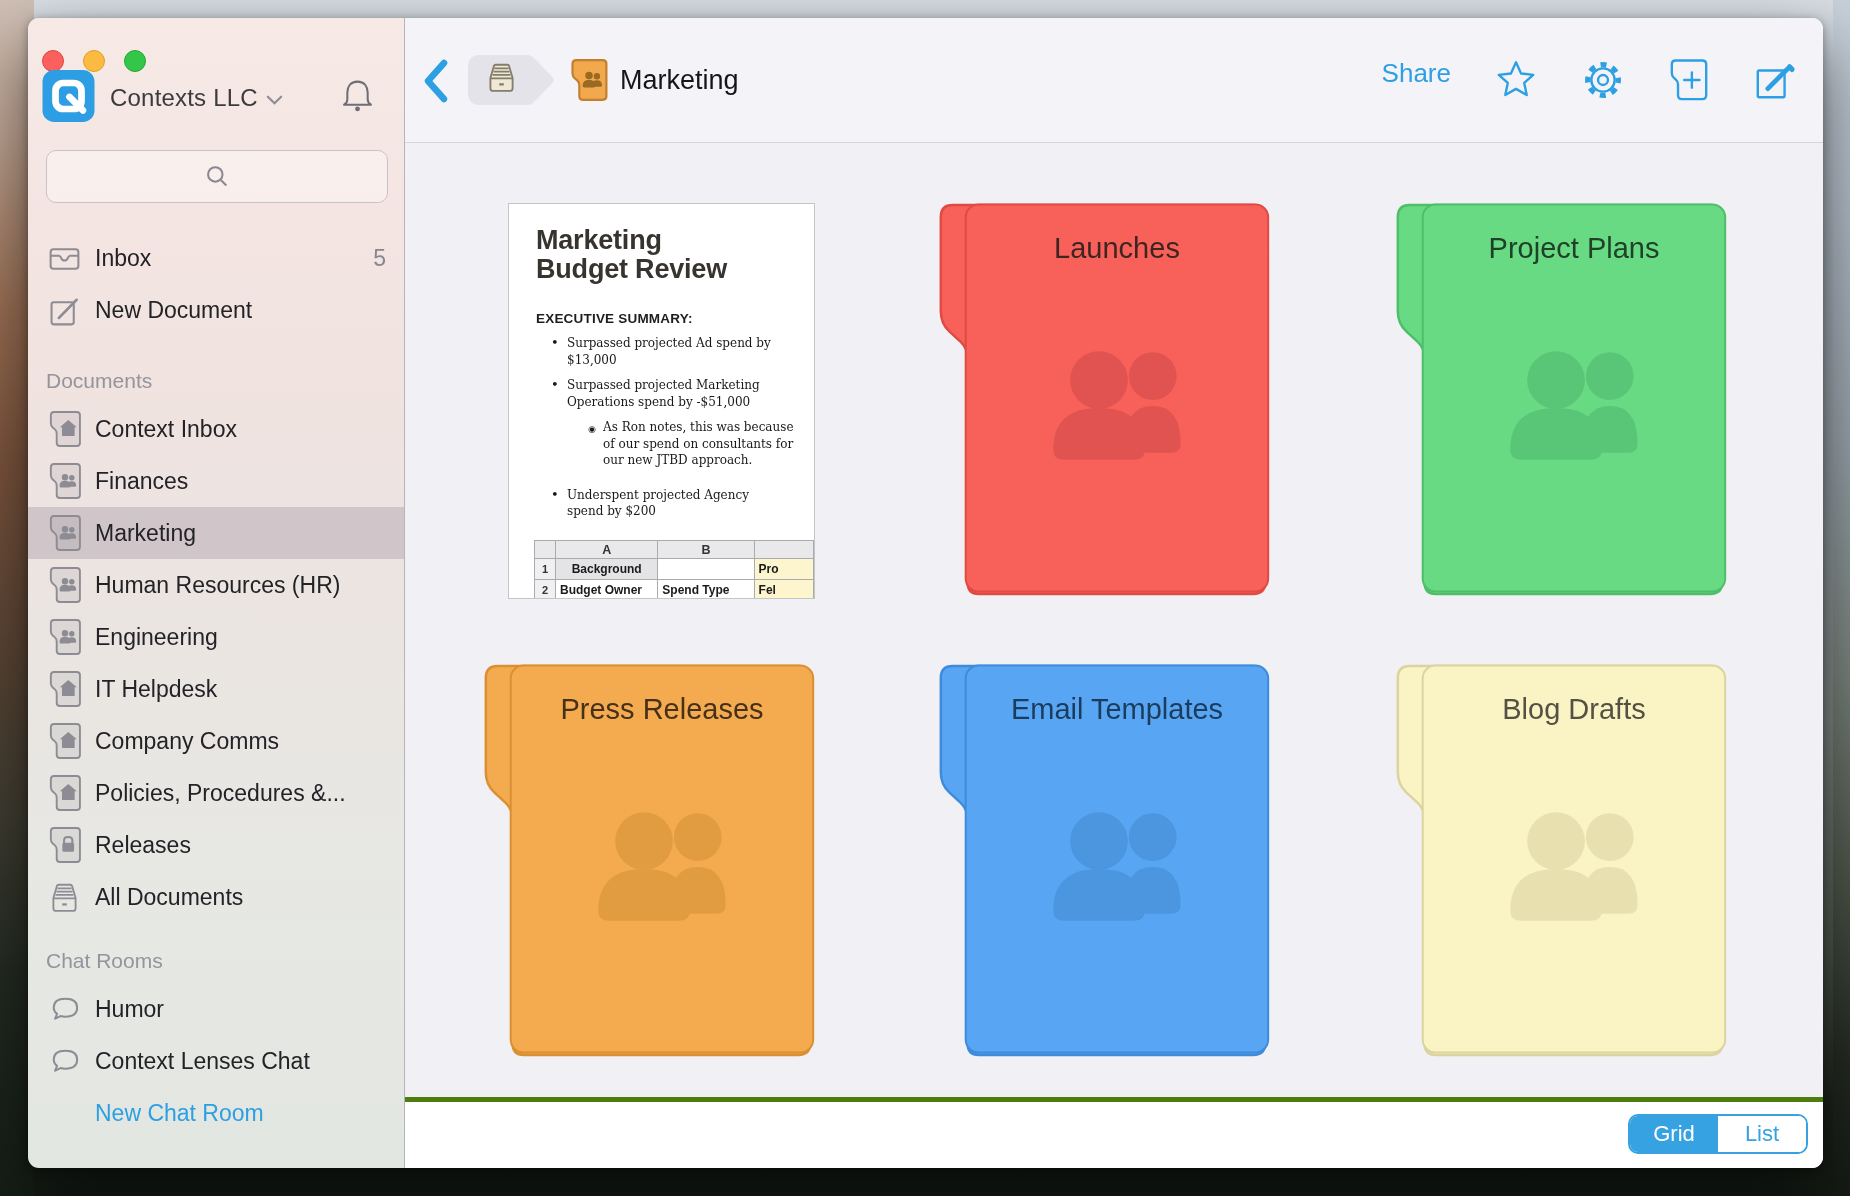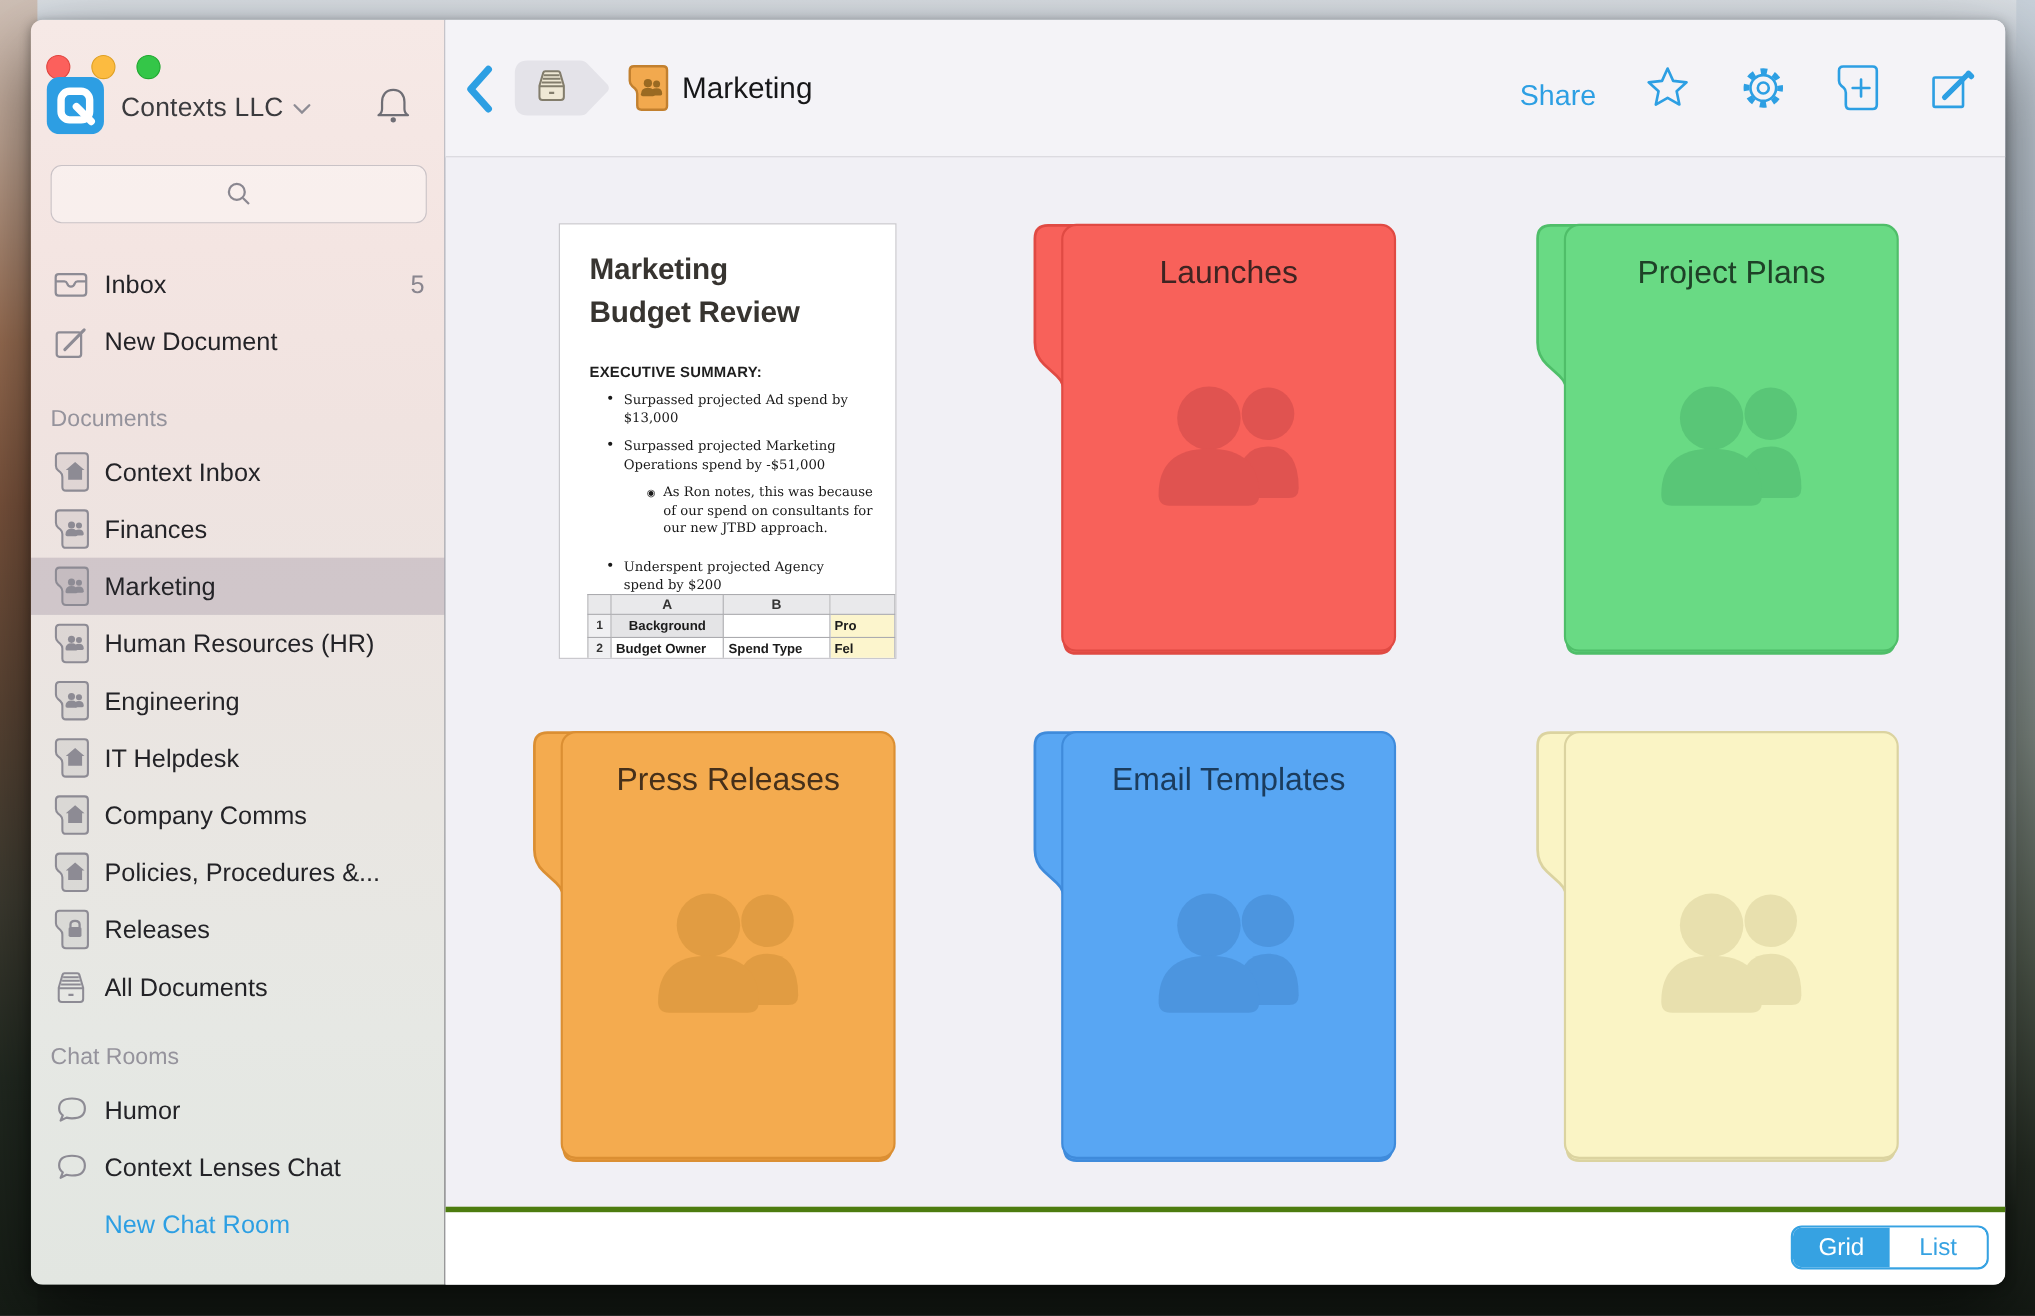--- a/index.html
+++ b/index.html
@@ -45,29 +45,29 @@
 
   
   .main{position:relative;flex:1;background:#f1f0f5;height:100%;}
   .mheader{position:absolute;top:0;left:0;right:0;height:125px;background:#f4f3f7;
     border-bottom:1px solid #d6d5da;display:flex;align-items:center;padding:0 26px 0 18px;box-sizing:border-box;}
   .back{line-height:0;margin-top:2px;cursor:pointer;}
   .crumb-chip{position:relative;margin-left:18px;width:90px;height:52px;line-height:0;cursor:pointer;}
   .crumb-icon{position:absolute;left:16px;top:5px;line-height:0;}
   .title-folder{margin-left:12px;line-height:0;}
   .mtitle{margin-left:11px;font-size:27px;color:#161618;font-weight:500;}
-  .hactions{margin-left:auto;display:flex;align-items:flex-end;gap:43px;}
+  .hactions{margin-left:auto;display:flex;align-items:flex-start;gap:43px;}
   .share{font-size:26px;color:#2d9fe3;cursor:pointer;}
   .hicon{line-height:0;cursor:pointer;}
 
   
   .doc-tile{position:absolute;left:103px;top:185px;width:307px;height:396px;background:#fff;
     border:1.5px solid #c5c4c9;box-sizing:border-box;overflow:hidden;cursor:pointer;}
   .doc-pad{padding:22px 14px 0 27px;}
-  .doc-title{font-size:27px;line-height:39px;font-weight:800;color:#373430;letter-spacing:-.2px;width:215px;
+  .doc-title{font-size:27px;line-height:29px;font-weight:800;color:#373430;letter-spacing:-.2px;width:215px;
     font-family:"Liberation Sans",sans-serif;}
   .doc-exec{margin-top:27px;font-size:13.5px;font-weight:bold;color:#1e1e1e;letter-spacing:.2px;}
   .doc-bullets{margin-top:9px;font-family:"DejaVu Serif",serif;font-size:12px;line-height:16.5px;color:#191919;}
   .bl{position:relative;max-width:212px;}
   .bl.l1{padding-left:31px;margin-bottom:9px;}
   .bl.l1::before{content:"•";position:absolute;left:15px;font-size:13px;}
   .bl.l2{padding-left:67px;margin-bottom:18px;max-width:245px;}
   .bl.l2::before{content:"◉";position:absolute;left:52px;font-size:9px;top:2px;}
   .sheet{position:absolute;left:25px;top:336px;border-collapse:collapse;table-layout:fixed;
     font-family:"Liberation Sans",sans-serif;border:1.5px solid #5c5c60;}
@@ -430,20 +430,21 @@
             <svg viewBox="0 0 336 400" width="336" height="398">
     <path d="M318 3 H16 Q4 3 4 15 V110 Q4 122 12.5 130 L24 140.5 Q31 147 31 158 V383 Q31 394 42 394 H318 Q330 394 330 382 V15 Q330 3 318 3 Z" fill="#FAF4C5" stroke="#DBD3A0" stroke-width="2.5"></path>
     <rect x="29" y="2.5" width="304" height="389" rx="13" fill="#FAF4C5" stroke="#DBD3A0" stroke-width="2"></rect>
     <g fill="#E8E0AE" transform="translate(181,205)">
       <circle cx="36" cy="-30" r="24"></circle>
       <path d="M8 38 Q8 0 36 0 Q64 0 64 38 Q64 47 55 47 H17 Q8 47 8 38 Z"></path>
       <circle cx="-18" cy="-26" r="29"></circle>
       <path d="M-64 44 Q-64 2 -18 2 Q28 2 28 44 Q28 54 18 54 H-54 Q-64 54 -64 44 Z"></path>
     </g>
             </svg>
+    <div class="ftitle" style="color:#555043">Blog Drafts</div>
           </div>
         </div>
 
       <div class="mfooter">
         <div class="toggle" id="view-toggle">
             <span class="tseg on">Grid</span>
             <span class="tseg off">List</span>
           </div>
       </div>
     </div>

